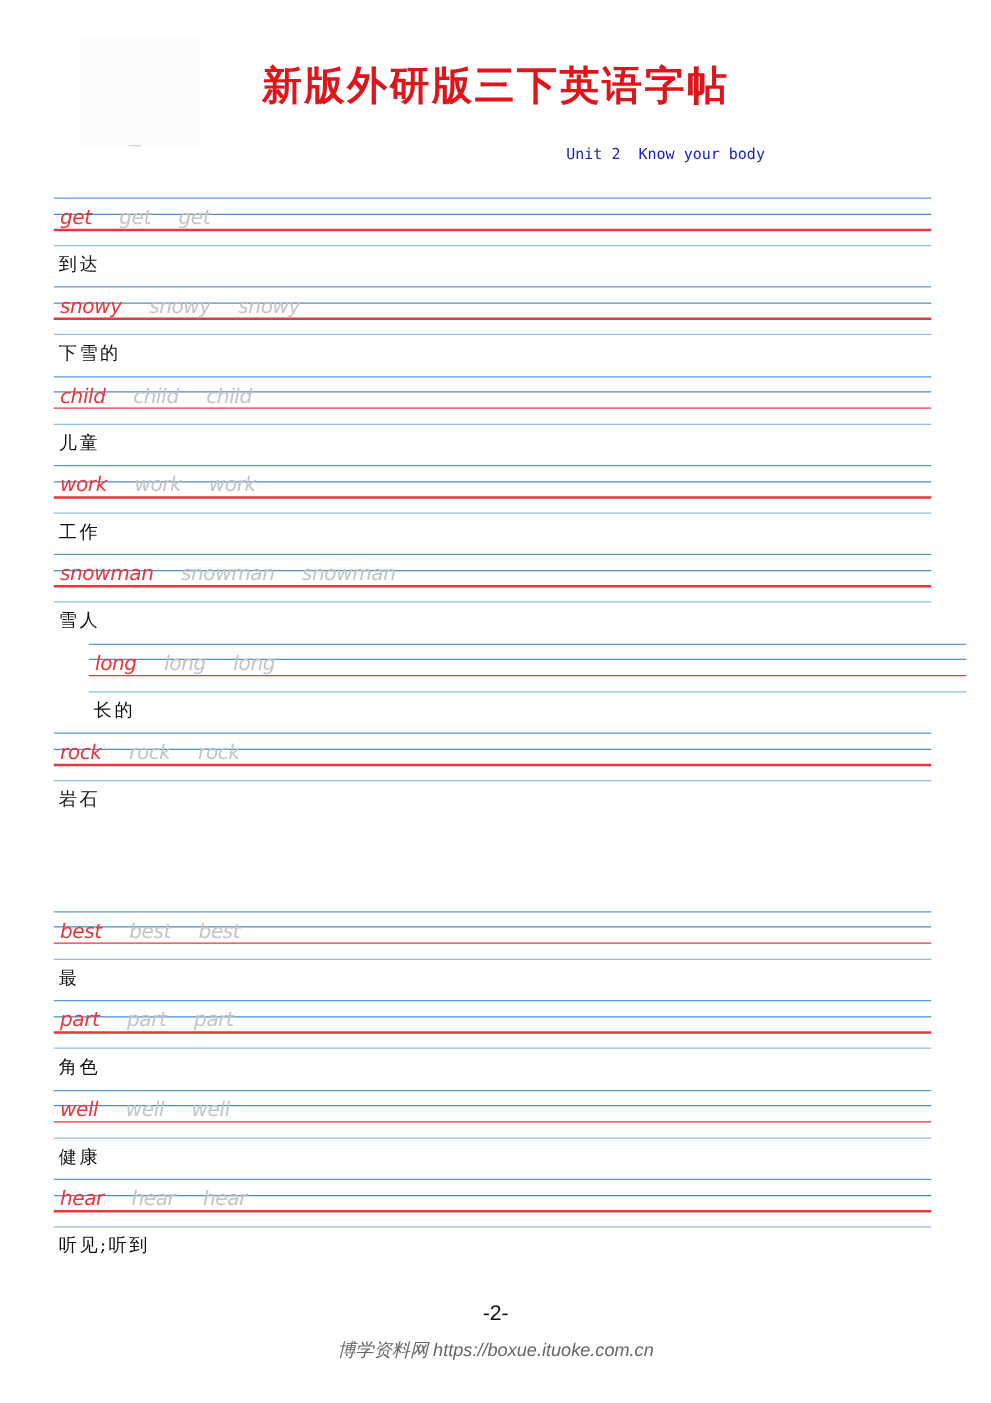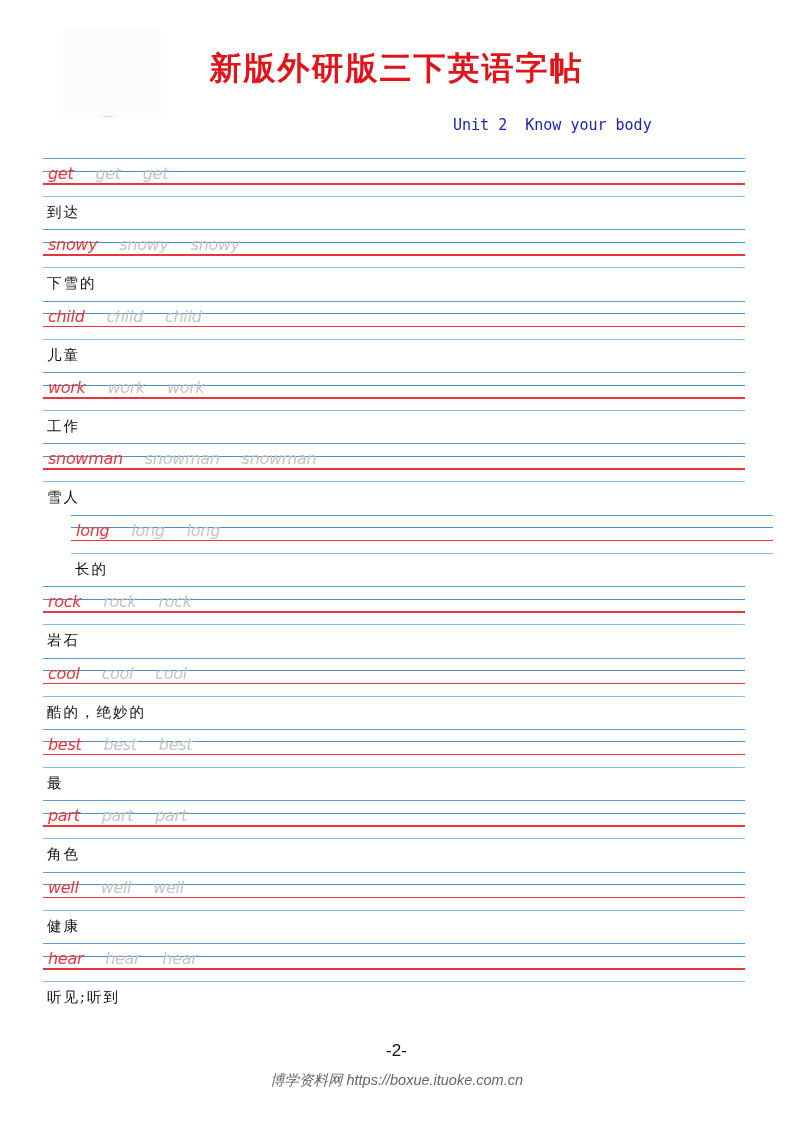--- a/index.html
+++ b/index.html
@@ -1,20 +1,20 @@
 <!DOCTYPE html>
 <html><head>
 <meta charset="utf-8">
 <style>
   html, body { margin:0; padding:0; background:#ffffff; }
   body { width:793px; height:1122px; position:relative; overflow:hidden; font-family:"DejaVu Sans", sans-serif; }
   .logo-box { position:absolute; left:63px; top:28px; width:98px; height:90px; background:#fcfcfc; }
   .logo-dash { position:absolute; left:103px; top:116px; width:10px; height:1px; background:#d8d8d8; }
   .title { position:absolute; left:0; width:793px; top:48px; text-align:center; font-family:"DejaVu Serif", serif; font-weight:bold; font-size:32px; letter-spacing:2px; color:#e0141b; line-height:40px; }
-  .unit { position:absolute; left:453px; top:116px; font-family:"DejaVu Sans Mono", monospace; font-size:15px; color:#1a23b8; white-space:pre; }
+  .unit { position:absolute; left:453px; top:116px; font-family:"DejaVu Sans Mono", monospace; font-size:12px; color:#1a23b8; white-space:pre; }
   .rows { position:absolute; left:0; top:0; width:793px; height:1122px; }
   .row { position:absolute; left:0; width:793px; height:71px; }
   .line { position:absolute; left:43px; width:702px; height:1px; background:#5b9bd5; }
   .line.red { background:#e8363d; height:1.5px; }
   .line.l0 { top:0; }
   .line.l1 { top:12.5px; background:#4a8fc8; }
   .line.l2 { top:25px; }
   .line.l3 { top:38px; background:#8fbde2; }
   .words { position:absolute; left:48px; top:1px; height:30px; white-space:nowrap; font-family:"DejaVu Sans", sans-serif; font-size:16px; font-style:italic; line-height:30px; font-weight:300; letter-spacing:-0.3px; }
   .w-main { color:#e8363d; }
@@ -103,30 +103,20 @@
     <div class="line l0"></div>
     <div class="line l1"></div>
     <div class="line l2 red"></div>
     <div class="line l3"></div>
     <div class="words">
       <span class="w-main">rock</span><span class="w-trace">rock</span><span class="w-trace">rock</span>
     </div>
     <div class="trans">岩石</div>
   </div>
 
-  <div class="row" style="top:657.5px;">
-    <div class="line l0"></div>
-    <div class="line l1"></div>
-    <div class="line l2 red"></div>
-    <div class="line l3"></div>
-    <div class="words">
-      <span class="w-main">cool</span><span class="w-trace">cool</span><span class="w-trace">cool</span>
-    </div>
-    <div class="trans">酷的，绝妙的</div>
-  </div>
 
   <div class="row" style="top:728.9px;text-align:center;">
     <div class="line l0"></div>
     <div class="line l1"></div>
     <div class="line l2 red"></div>
     <div class="line l3"></div>
     <div class="words">
       <span class="w-main">best</span><span class="w-trace">best</span><span class="w-trace">best</span>
     </div>
     <div class="trans">最</div>

